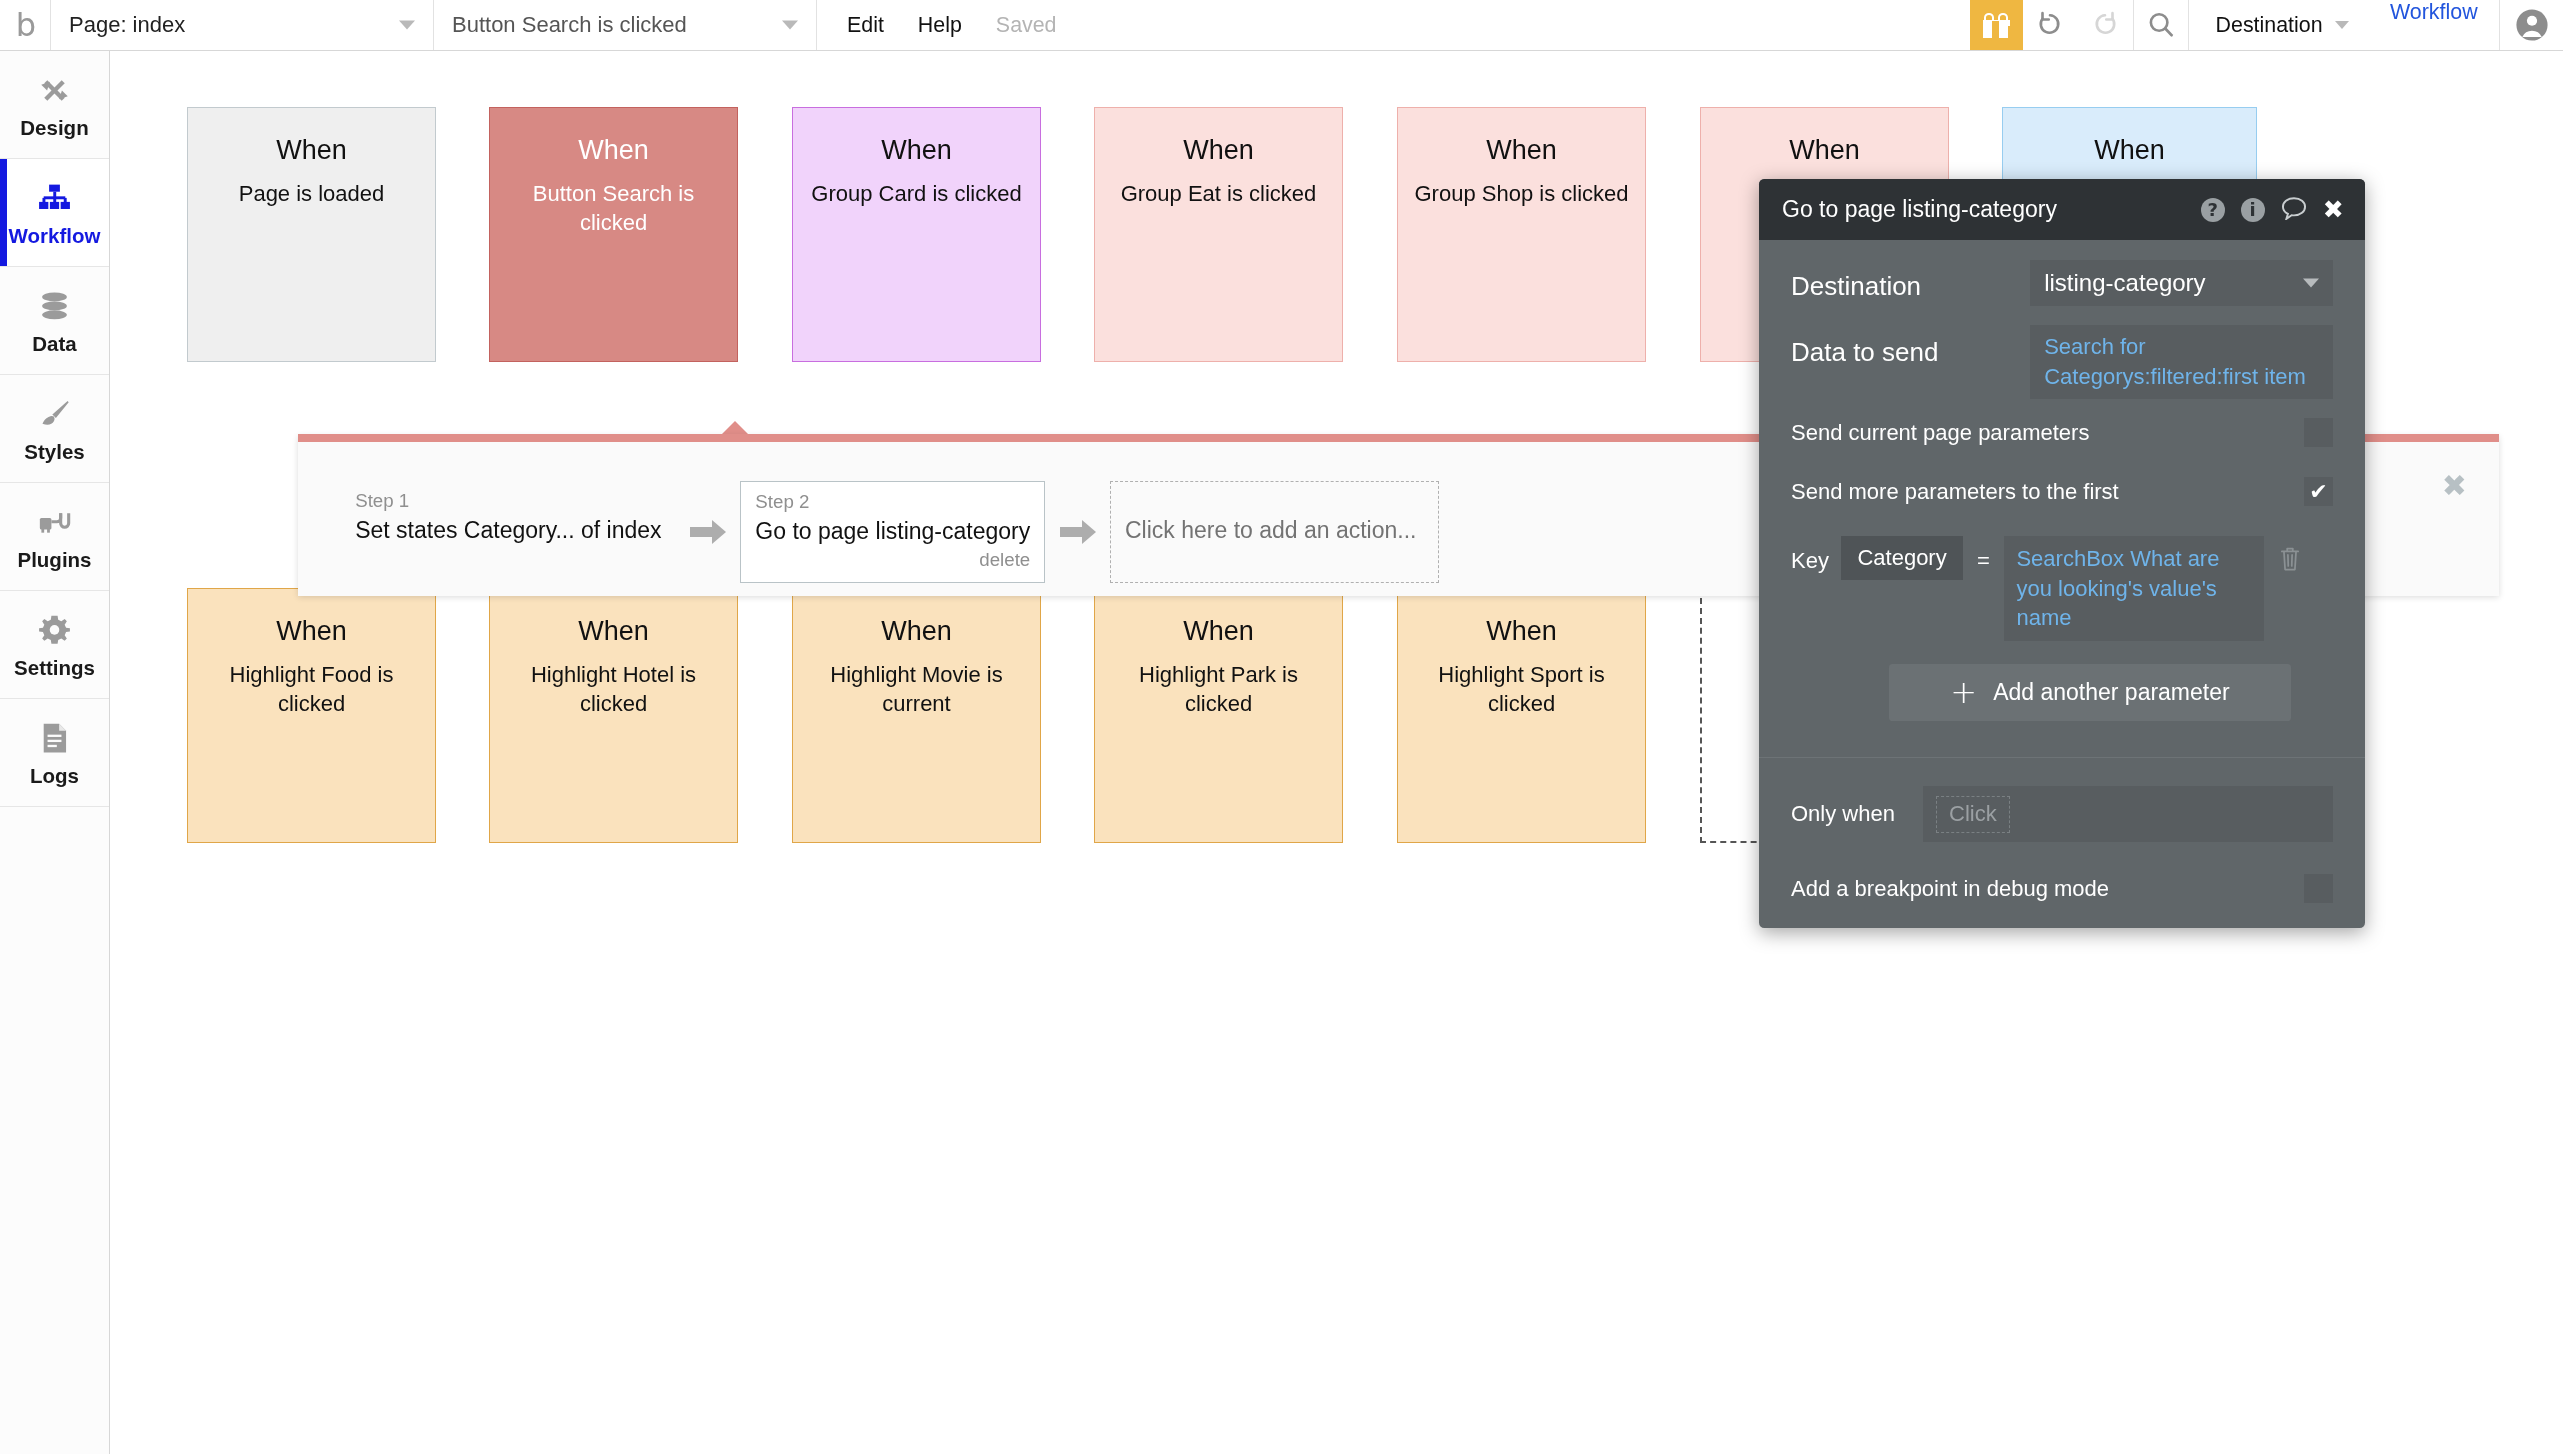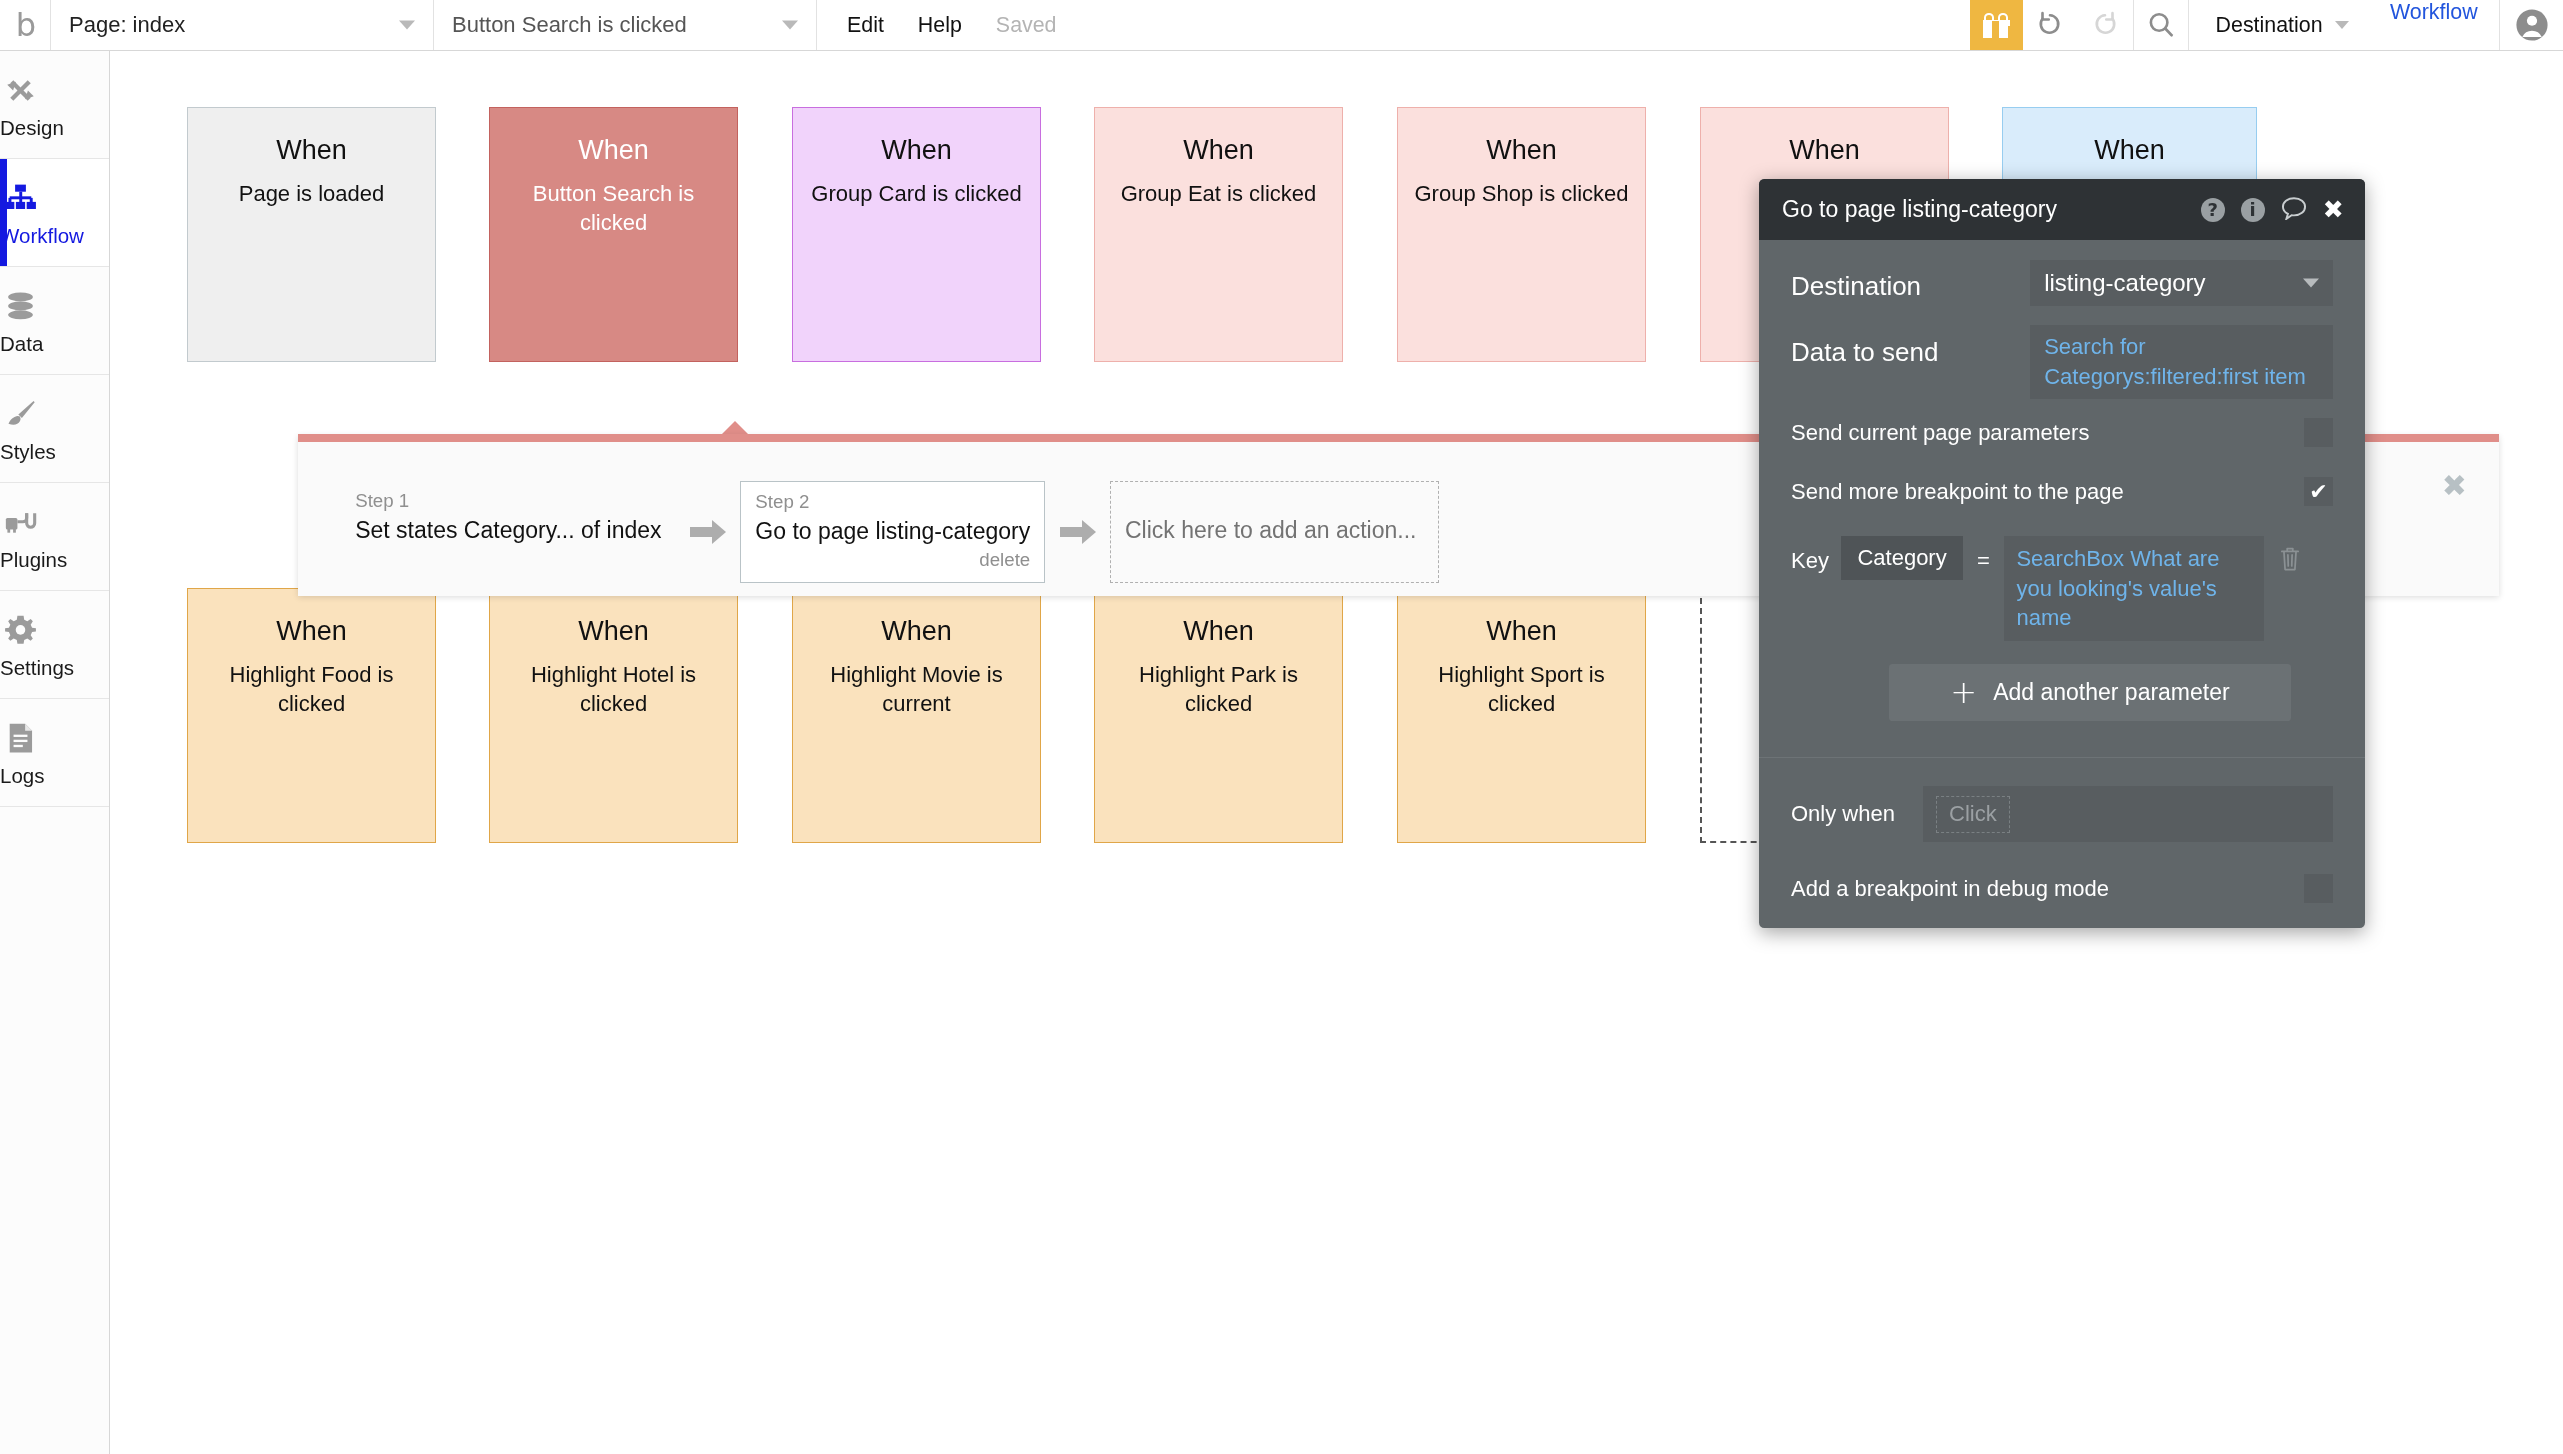--- a/index.html
+++ b/index.html
@@ -87,23 +87,24 @@
   }
 
   
   .sidebar {
     position: absolute; top: 51px; left: 0;
     width: 110px; height: 1403px;
     background: #fcfcfc; border-right: 0.9px solid #d7d7d7;
   }
   .side-item {
     height: 108px; border-bottom: 0.9px solid #e6e6e6;
-    display: flex; flex-direction: column; 
+    display: flex; flex-direction: column; align-items: center;
     justify-content: center; gap: 5px; cursor: pointer; position: relative;
     background: #fcfcfc;
+    font-weight: bold;
   }
   .side-item.active { background: #ffffff; }
   .side-item.active::before {
     content: ""; position: absolute; left: 0; top: 0; bottom: 0;
     width: 7.1px; background: #1419e0;
   }
   .side-label { font-size: 20.5px; color: #1a1a1a; }
   .side-item.active .side-label { color: #1419e0; }
   .side-icon { height: 41px; display: flex; align-items: center; }
   .collapse-arrow {
@@ -548,21 +549,21 @@
         <span class="fv-blue">Search for Categorys:filtered:first item</span>
       </span>
     </div>
 
     <div class="check-row">
       <span class="cr-label">Send current page parameters</span>
       <span class="checkbox"></span>
     </div>
 
     <div class="check-row">
-      <span class="cr-label">Send more breakpoint to the page</span>
+      <span class="cr-label">Send more parameters to the first</span>
       <span class="checkbox">
         <span class="tick">✔</span>
       </span>
     </div>
 
     <div class="param-row">
       <span class="param-key-label">Key</span>
       <span class="param-key-box">
         <span>Category</span>
       </span>

